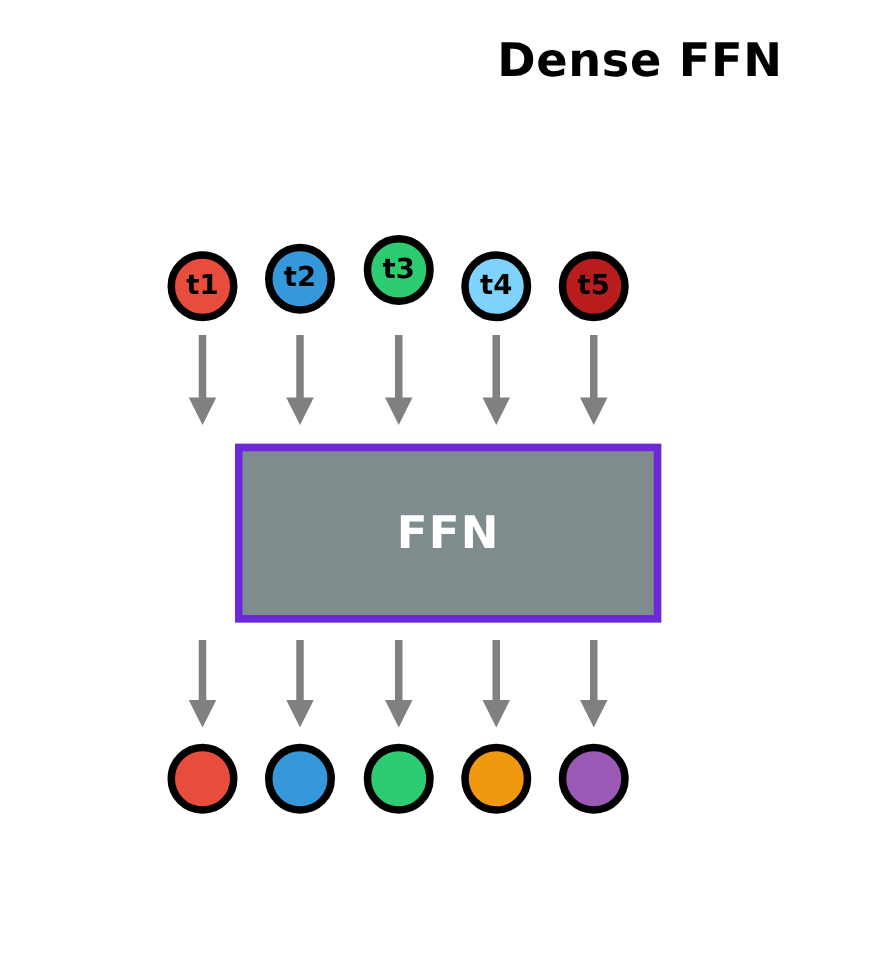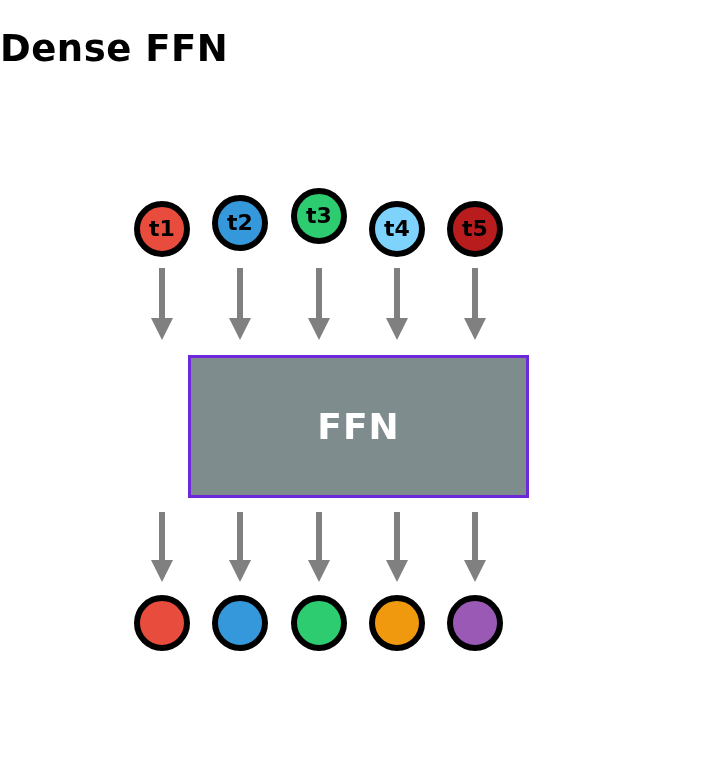--- a/index.html
+++ b/index.html
@@ -19,21 +19,21 @@
     left: 0;
     top: 0;
     width: 715px;
     height: 784px;
   }
   .title {
     position: absolute;
     left: 0;
     top: 26px;
     width: 626px;
-    text-align: left;
+    text-align: right;
     font-size: 37px;
     font-weight: bold;
     color: #000000;
     letter-spacing: 0.5px;
     line-height: 46px;
   }
   .node {
     position: absolute;
     width: 56px;
     height: 56px;
@@ -55,21 +55,21 @@
     position: absolute;
     width: 26px;
   }
   .ffn-box {
     position: absolute;
     left: 188px;
     top: 355px;
     width: 341px;
     height: 143px;
     box-sizing: border-box;
-    border: 3px solid #6d28d9;
+    border: 6px solid #6d28d9;
     background: #7F8C8D;
     display: flex;
     align-items: center;
     justify-content: center;
   }
   .ffn-label {
     font-size: 36px;
     font-weight: bold;
     color: #ffffff;
     letter-spacing: 1px;

